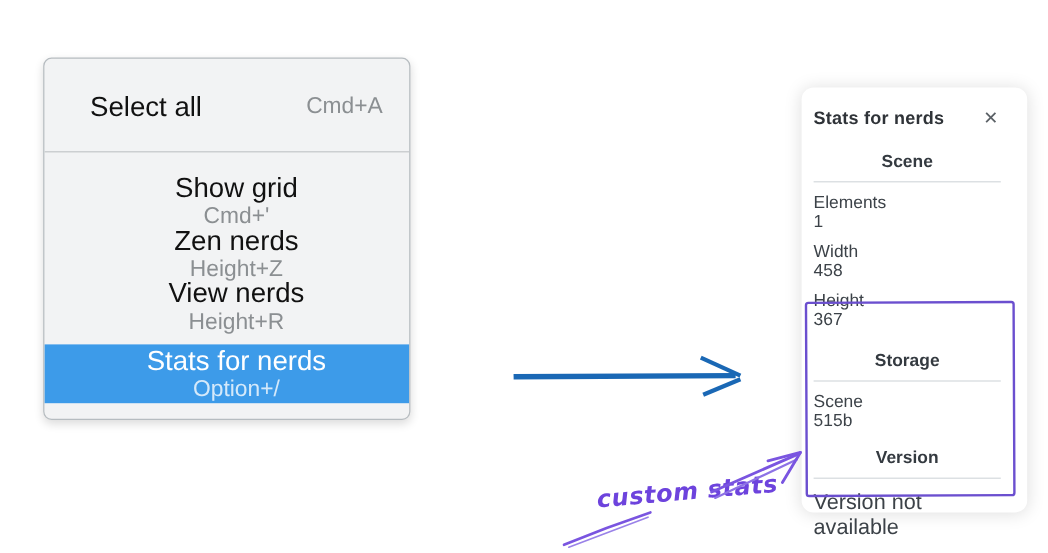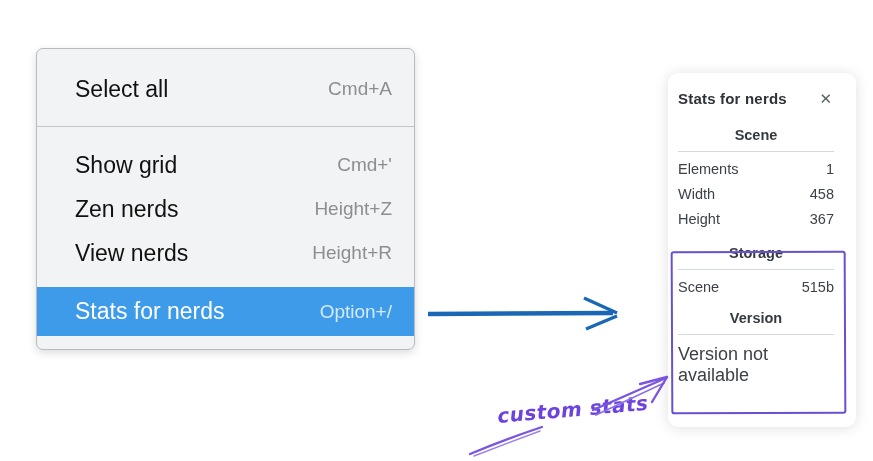--- a/index.html
+++ b/index.html
@@ -2,30 +2,30 @@
 <html><head>
 <meta charset="utf-8">
 <style>
   * { margin:0; padding:0; box-sizing:border-box; }
   html,body { width:873px; height:461px; background:#ffffff; overflow:hidden;
               font-family:"Liberation Sans", sans-serif; }
   .stage { position:relative; width:873px; height:461px; background:#fff; }
 
   
   .menu {
-    position:absolute; left:36px; top:48px; width:379px; height:302px;
+    position:absolute; left:36px; top:48px; width:306px; height:302px;
     background:#f2f3f4; border:1px solid #b6bcc0; border-radius:7px;
     box-shadow:0 3px 8px rgba(0,0,0,0.14);
     padding-top:16px; overflow:hidden;
   }
   .menu-item {
     height:48px; display:flex; align-items:center; justify-content:space-between;
     padding:0 22px 0 38px; font-size:23px; color:#111; cursor:default;
   }
-  .menu-group2 .menu-item { height:44px; }
+  .menu-group2 .menu-item { height:44px;flex-direction:column; }
   .mi-shortcut { font-size:19px; color:#8b8f92; }
   .menu-separator { border-top:1px solid #c2c6c9; margin-top:13px; }
   .menu-group2 { padding-top:16px; }
   .menu-item.selected {
     background:#3d9be9; color:#ffffff; height:49px; margin-top:12px;
   }
   .menu-item.selected .mi-shortcut { color:rgba(255,255,255,0.78); }
 
   
   .arrow-svg { position:absolute; left:424px; top:293px; }
@@ -39,21 +39,21 @@
   }
   .panel-header { display:flex; align-items:center; justify-content:space-between; height:22px; }
   .panel-title { font-size:15px; font-weight:700; color:#2f3338; letter-spacing:0.2px; }
   .close-btn { font-size:15px; color:#5b6166; cursor:pointer; line-height:1;
                padding:2px; font-weight:400; }
   .section-heading { text-align:center; font-weight:700; font-size:14.5px;
                      color:#343a40; margin:18px 0 8px; }
   .section-heading.version { margin-top:15px; }
   .panel hr { border:0; border-top:1px solid #d4d9dd; margin:0; }
   .stat-row { display:flex; justify-content:space-between; margin-top:9px;
-              font-size:14.5px; color:#3c4248; }
+              font-size:14.5px; color:#3c4248;flex-direction:column; }
   .version-note { margin-top:9px; font-size:18px; color:#3c4248; }
 
   
   .highlight-box {
     position:absolute; left:671px; top:251px; width:175px; height:163px;
     border:2.5px solid #6b4fcf; border-radius:3px;
     transform:rotate(-0.25deg); pointer-events:none;
   }
   .annotation-label {
     position:absolute; left:497px; top:397px; width:160px;

